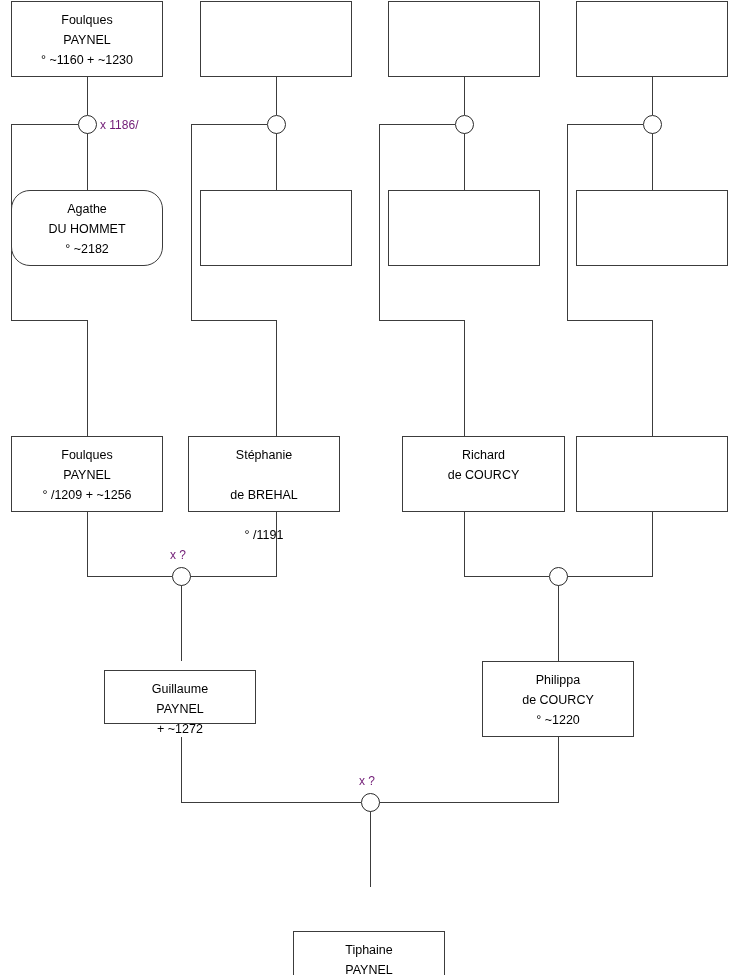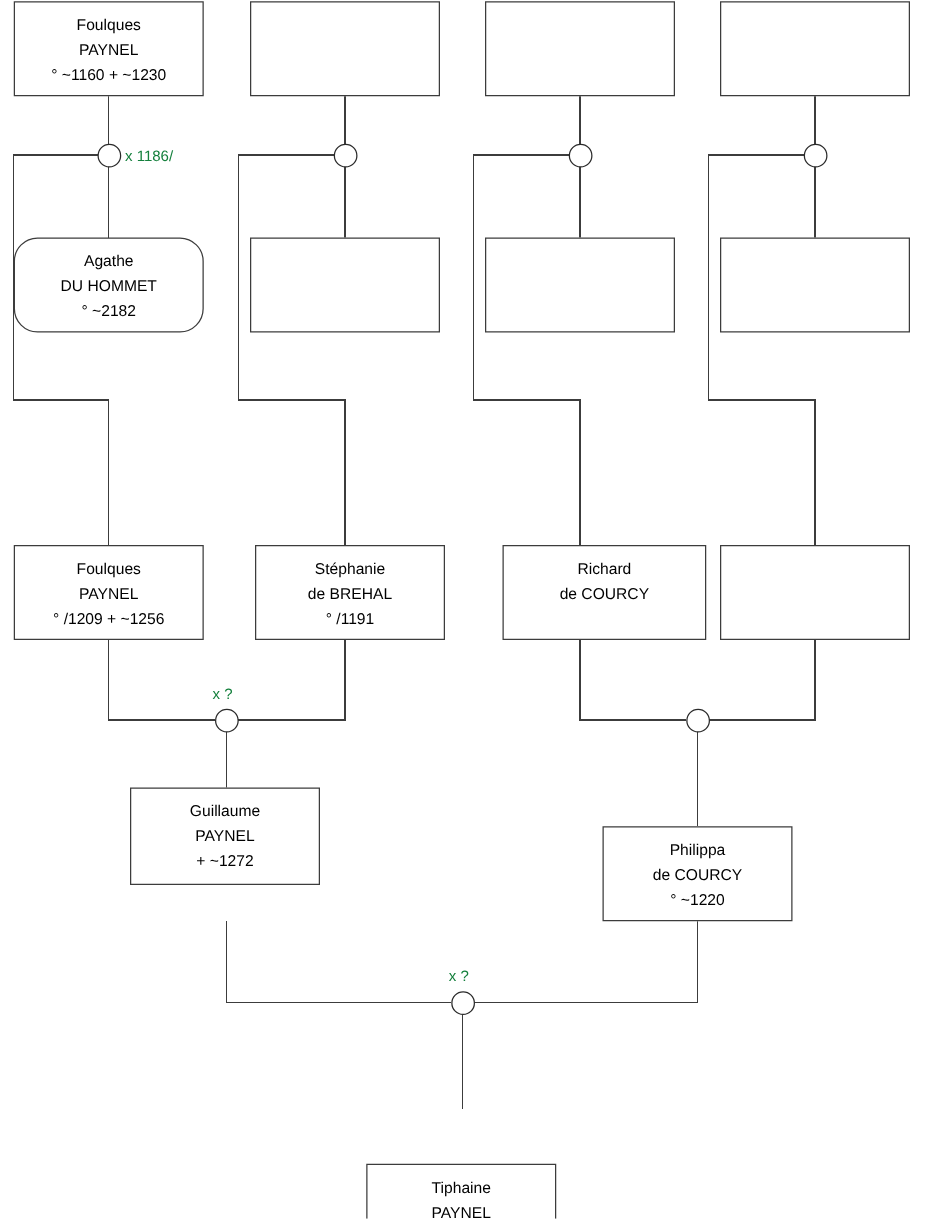--- a/index.html
+++ b/index.html
@@ -53,21 +53,21 @@
     box-sizing: border-box;
     border: 1px solid #2a2a2a;
     border-radius: 50%;
     background: #ffffff;
     z-index: 4;
   }
   .union-label {
     position: absolute;
     font-size: 12px;
     line-height: 14px;
-    color: #15803d;
+    color: #701a75;
     white-space: nowrap;
     z-index: 5;
   }
 </style>
 </head>
 <body>
 
 <div id="chart">
 
   <svg id="edges" viewBox="0 0 740 975" xmlns="http://www.w3.org/2000/svg">
@@ -109,31 +109,31 @@
         <div class="person-line">° ~2182</div>
       </div>
       <div class="person-box" style="left: 200px; top: 190px; width: 152px; height: 76px;"></div>
       <div class="person-box" style="left: 388px; top: 190px; width: 152px; height: 76px;"></div>
       <div class="person-box" style="left: 576px; top: 190px; width: 152px; height: 76px;"></div>
       <div class="person-box" style="left: 11px; top: 436px; width: 152px; height: 76px;">
         <div class="person-line">Foulques</div>
         <div class="person-line">PAYNEL</div>
         <div class="person-line">° /1209 + ~1256</div>
       </div>
-      <div class="person-box" style="left: 204px; top: 436px; width: 152px; height: 76px;">
+      <div class="person-box" style="left: 188px; top: 436px; width: 152px; height: 76px; gap: 20px;">
         <div class="person-line">Stéphanie</div>
         <div class="person-line">de BREHAL</div>
         <div class="person-line">° /1191</div>
       </div>
       <div class="person-box" style="left: 402px; top: 436px; width: 163px; height: 76px;">
         <div class="person-line">Richard</div>
         <div class="person-line">de COURCY</div>
       </div>
       <div class="person-box" style="left: 576px; top: 436px; width: 152px; height: 76px;"></div>
-      <div class="person-box" style="left: 104px; top: 630px; width: 152px; height: 78px;">
+      <div class="person-box" style="left: 104px; top: 670px; width: 152px; height: 54px;">
         <div class="person-line">Guillaume</div>
         <div class="person-line">PAYNEL</div>
         <div class="person-line">+ ~1272</div>
       </div>
       <div class="person-box" style="left: 482px; top: 661px; width: 152px; height: 76px;">
         <div class="person-line">Philippa</div>
         <div class="person-line">de COURCY</div>
         <div class="person-line">° ~1220</div>
       </div>
       <div class="person-box" style="left: 293px; top: 931px; width: 152px; height: 76px;">

